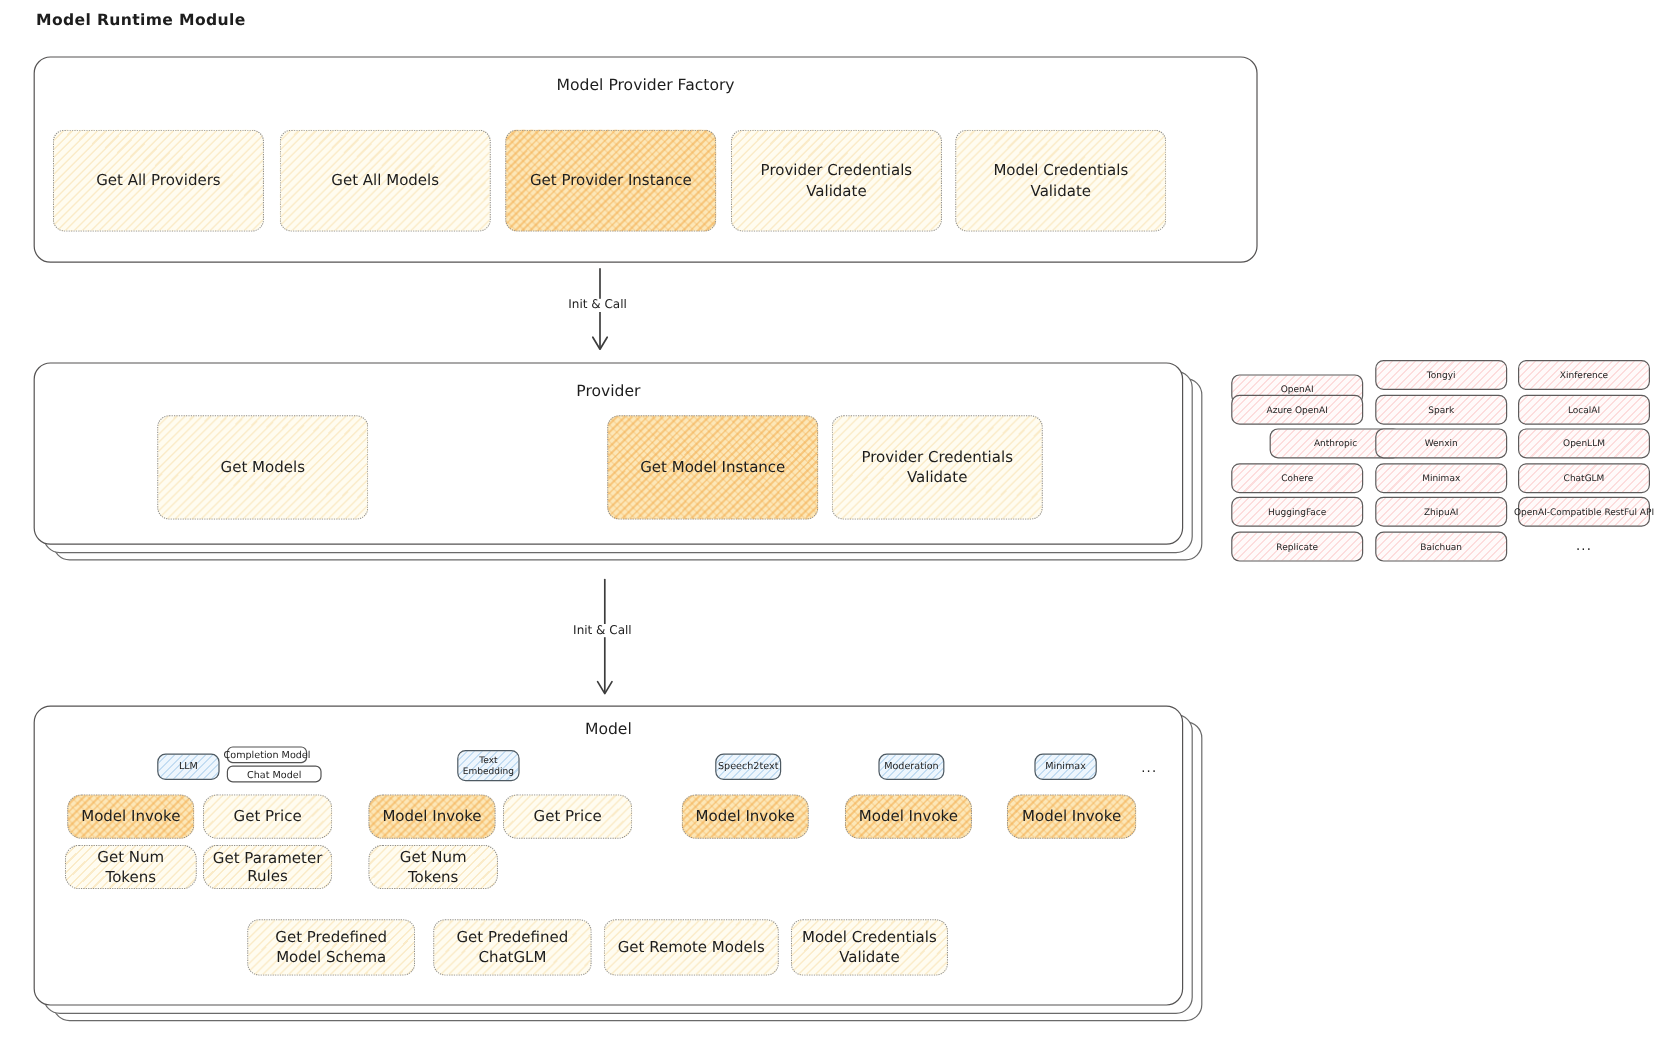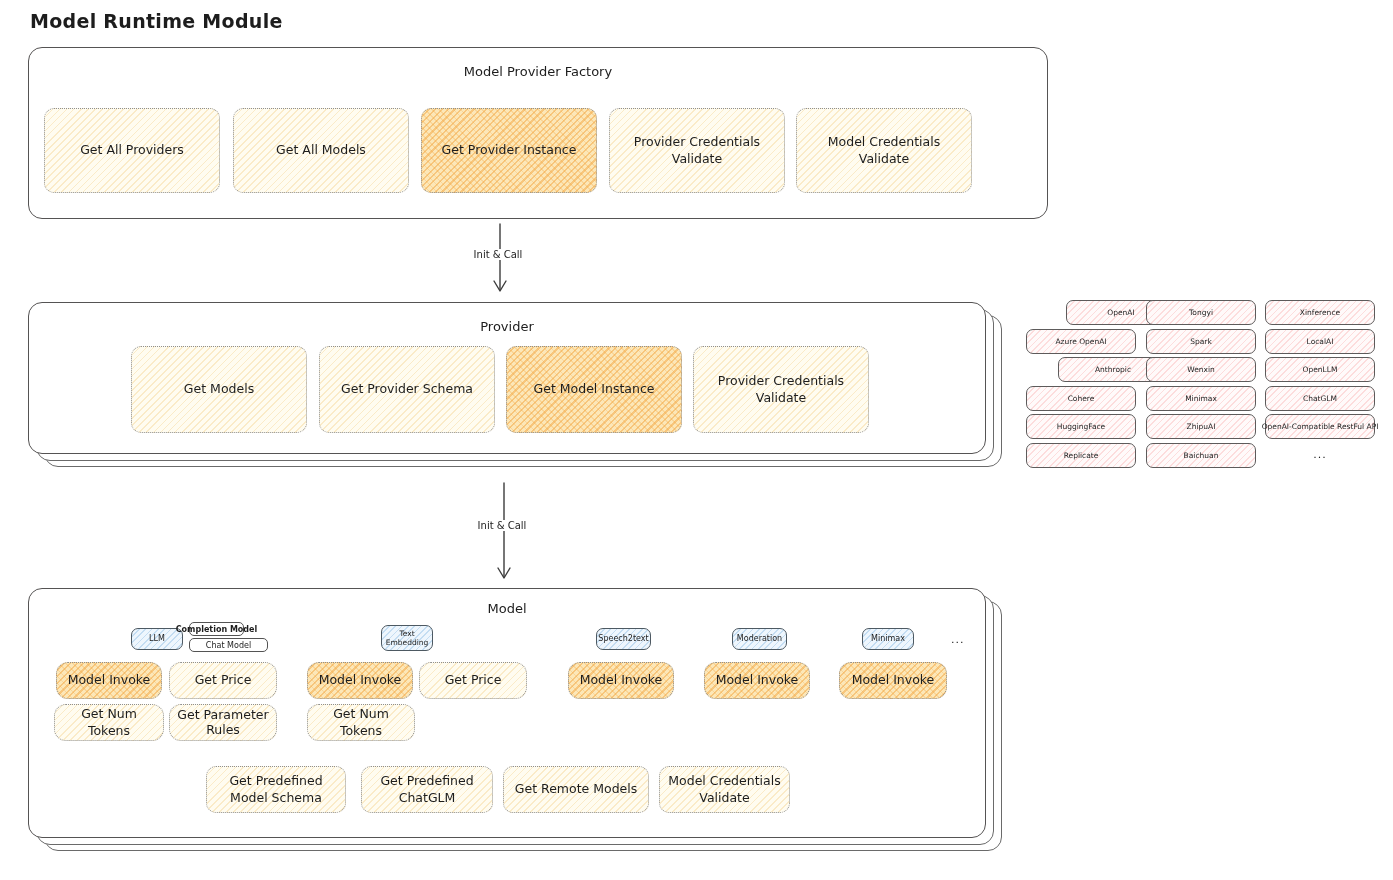--- a/index.html
+++ b/index.html
@@ -1,20 +1,20 @@
 <!DOCTYPE html>
 <html><head>
 <meta charset="utf-8">
 <style>
   * { margin:0; padding:0; box-sizing:border-box; }
   html,body { background:#ffffff; }
   body { font-family:"DejaVu Sans", sans-serif; color:#1d1d1d; }
   #canvas { position:relative; width:1393px; height:880px; background:#ffffff; overflow:hidden; }
 
-  .title { position:absolute; left:30px; top:10px; font-size:19px; font-weight:bold; letter-spacing:.3px; }
+  .title { position:absolute; left:30px; top:10px; font-size:13px; font-weight:bold; letter-spacing:.3px; }
 
   .container { position:absolute; background:#ffffff; border:1.6px solid #555353; border-radius:14px; }
   .layer { position:absolute; background:#ffffff; border:1.4px solid #6a6a6a; border-radius:14px; }
   .container-label { position:absolute; top:16px; left:0; width:100%; text-align:center; font-size:13px; }
 
   .fn {
     position:absolute; display:flex; align-items:center; justify-content:center; text-align:center;
     font-size:12.5px; line-height:1.3; padding:2px 6px;
     border:1.5px dotted #8f8f8f; border-radius:10px;
     background-color:#fffcf0;
@@ -74,27 +74,26 @@
     <line x1="8" y1="0" x2="8" y2="66"></line>
     <polyline points="2,57 8,67 14,57"></polyline>
   </svg>
   <div class="arrow-label" style="left:458px; top:249px;">Init &amp; Call</div>
 
   <div class="layer" style="left:44px; top:315px; width:958px; height:152px;"></div>
   <div class="layer" style="left:36px; top:309px; width:958px; height:152px;"></div>
   <div class="container" style="left:28px; top:302px; width:958px; height:152px;">
     <div class="container-label">Provider</div>
     <div class="fn" style="left:102px; top:43px; width:176px; height:87px;">Get Models</div>
-    <div class="fn" style="left:290px; top:43px; width:176px; height:87px;">Get Provider Schema</div>
     <div class="fn hl" style="left:477px; top:43px; width:176px; height:87px;">Get Model Instance</div>
     <div class="fn" style="left:664px; top:43px; width:176px; height:87px;">Provider Credentials Validate</div>
   </div>
 
   <div style="position:absolute; left:1026px; top:300px; width:351px; height:172px;">
-    <div class="pill" style="left:0px;   top:0px;margin-left:40px;">OpenAI</div>
+    <div class="pill" style="left:0px;   top:12px;">OpenAI</div>
     <div class="pill" style="left:120px; top:0px;">Tongyi</div>
     <div class="pill" style="left:239px; top:0px;">Xinference</div>
     <div class="pill" style="left:0px;   top:29px;">Azure OpenAI</div>
     <div class="pill" style="left:120px; top:29px;">Spark</div>
     <div class="pill" style="left:239px; top:29px;">LocalAI</div>
     <div class="pill" style="left:0px;   top:57px;margin-left:32px;">Anthropic</div>
     <div class="pill" style="left:120px; top:57px;">Wenxin</div>
     <div class="pill" style="left:239px; top:57px;">OpenLLM</div>
     <div class="pill" style="left:0px;   top:86px;">Cohere</div>
     <div class="pill" style="left:120px; top:86px;">Minimax</div>
@@ -112,21 +111,21 @@
     <polyline points="2,85 8,95 14,85"></polyline>
   </svg>
   <div class="arrow-label" style="left:462px; top:520px;">Init &amp; Call</div>
 
   <div class="layer" style="left:44px; top:601px; width:958px; height:250px;"></div>
   <div class="layer" style="left:36px; top:595px; width:958px; height:250px;"></div>
   <div class="container" style="left:28px; top:588px; width:958px; height:250px;">
     <div class="container-label" style="top:12px;">Model</div>
 
     <div class="tab" style="left:102px; top:39px; width:52px; height:22px;">LLM</div>
-    <div class="mini" style="left:160px; top:33px; width:55px; height:14px;font-weight:bold;">Completion Model</div>
+    <div class="mini" style="left:160px; top:33px; width:67px; height:14px;">Completion Model</div>
     <div class="mini" style="left:160px; top:49px; width:79px; height:14px;">Chat Model</div>
     <div class="tab" style="left:352px; top:36px; width:52px; height:26px; font-size:7.5px;">Text Embedding</div>
     <div class="tab" style="left:567px; top:39px; width:55px; height:22px;">Speech2text</div>
     <div class="tab" style="left:703px; top:39px; width:55px; height:22px;">Moderation</div>
     <div class="tab" style="left:833px; top:39px; width:52px; height:22px;">Minimax</div>
     <div class="types-more" style="left:922px; top:44px;">...</div>
 
     <div class="fn hl" style="left:27px;  top:73px; width:106px; height:37px; border-radius:12px;">Model Invoke</div>
     <div class="fn" style="left:140px; top:73px; width:108px; height:37px; border-radius:12px;">Get Price</div>
     <div class="fn hl" style="left:278px; top:73px; width:106px; height:37px; border-radius:12px;">Model Invoke</div>

